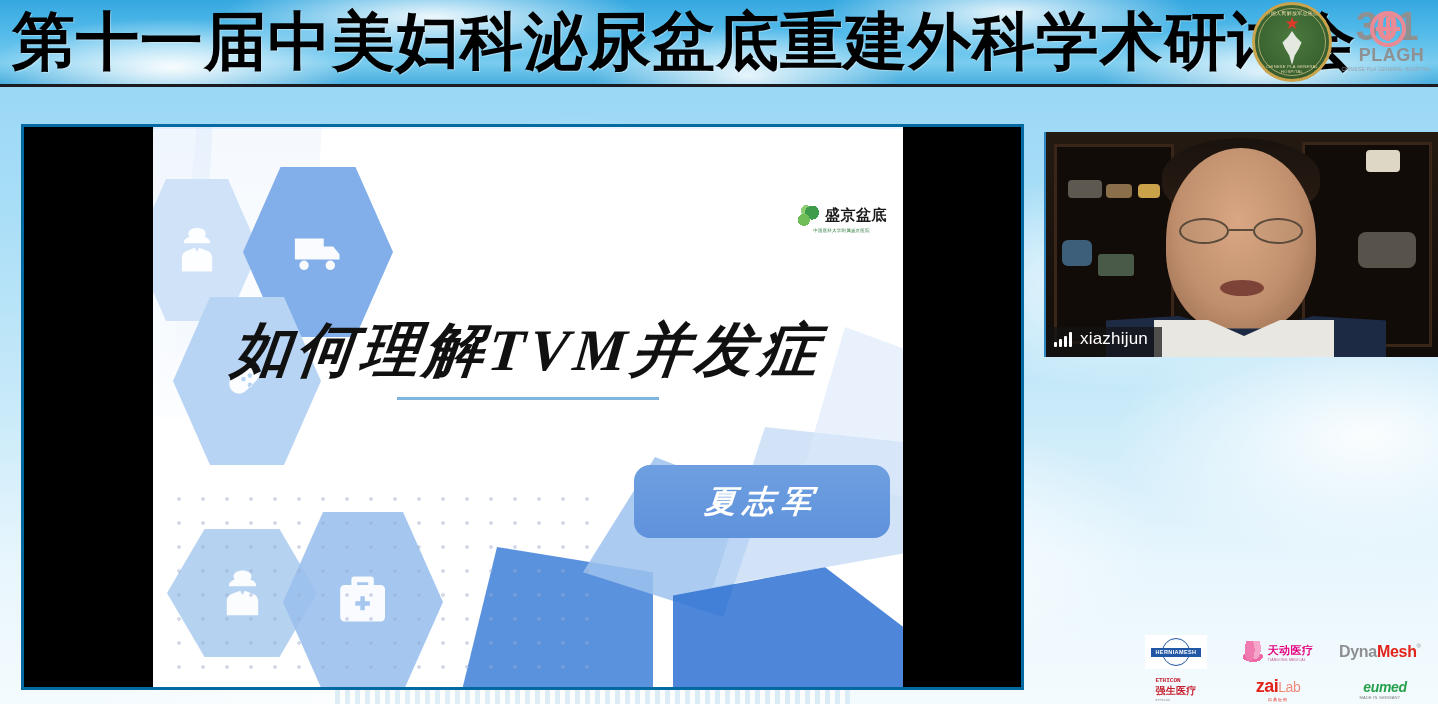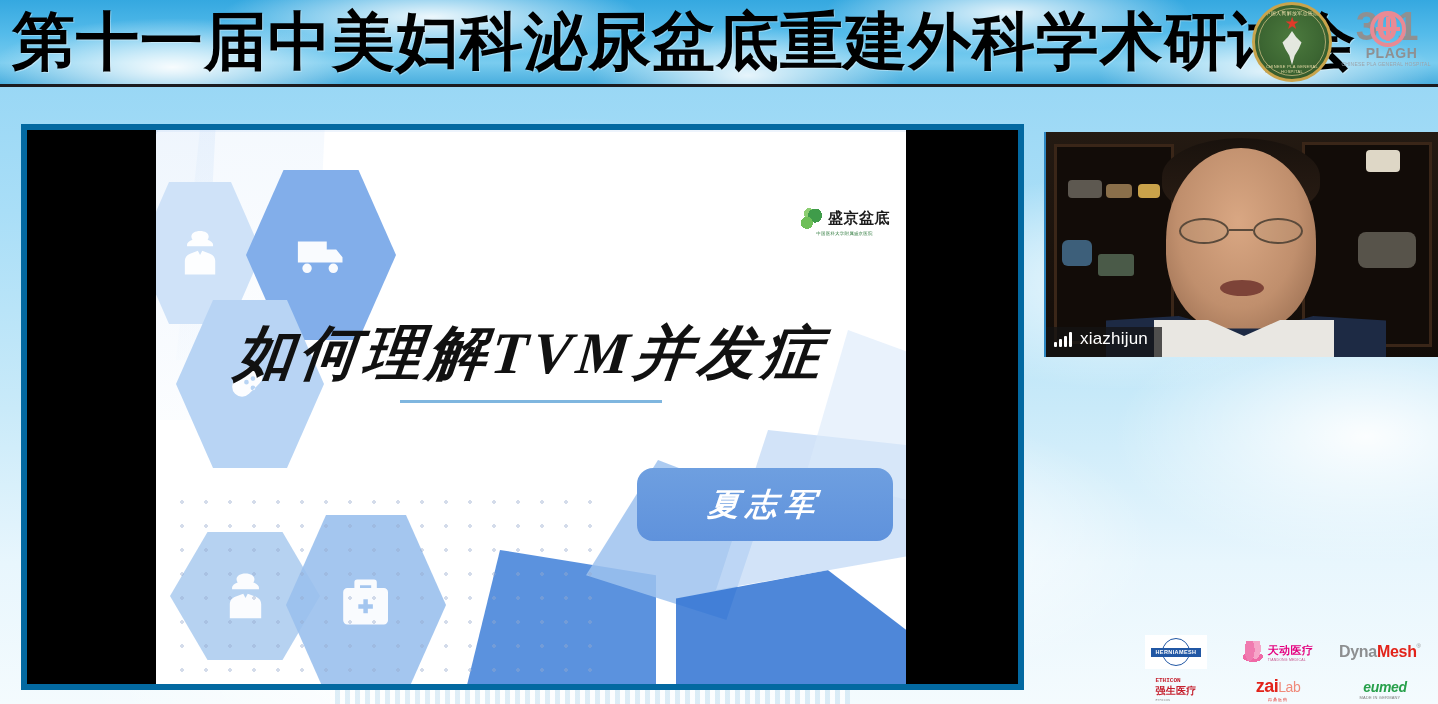--- a/index.html
+++ b/index.html
@@ -101,21 +101,21 @@
     position: absolute; left: 30px; top: 6px;
     width: 36px; height: 36px; border-radius: 50%;
     border: 4px solid #e98a94;
   }
   .plagh .cross::before, .plagh .cross::after {
     content: ""; position: absolute; background: #e98a94;
   }
   .plagh .cross::before { left: 12px; top: 2px; width: 4px; height: 24px; }
   .plagh .cross::after { top: 12px; left: 2px; height: 4px; width: 24px; }
   .plagh .word {
-    font-size: 14px; font-weight: bold; letter-spacing: .5px;
+    font-size: 18px; font-weight: bold; letter-spacing: .5px;
     color: #8f9092; margin-top: -2px; margin-left: 11px;
   }
   .plagh .sub { font-size: 5px; color: #9aa3ab; letter-spacing: .2px; }
 
   
   .obgy { display: flex; align-items: center; gap: 4px; }
   .obgy .mark { position: relative; width: 38px; height: 46px; }
   .obgy .mark .head {
     position: absolute; left: 8px; top: 2px; width: 17px; height: 17px;
     border-radius: 50%;
@@ -134,21 +134,21 @@
   .obgy .txt { display: flex; flex-direction: column; line-height: 1; }
   .obgy .txt .cn { font-size: 22px; font-weight: bold; color: #1e6fb8; letter-spacing: 1px; }
   .obgy .txt .url { font-size: 15px; color: #3a93d3; letter-spacing: .5px; margin-top: 2px; }
 
   
   .stage {
     position: absolute;
     left: 21px; top: 124px; width: 1003px; height: 566px;
     background: #000;
     overflow: hidden;
-    border: 6px solid #0369a1;
+    border: 3px solid #0369a1;
   }
   .slide {
     position: absolute; left: 129px; top: 0; width: 750px; height: 566px;
     background: #ffffff;
     overflow: hidden;
   }
 
   
   .hex-web {
     position: absolute; inset: 0;

